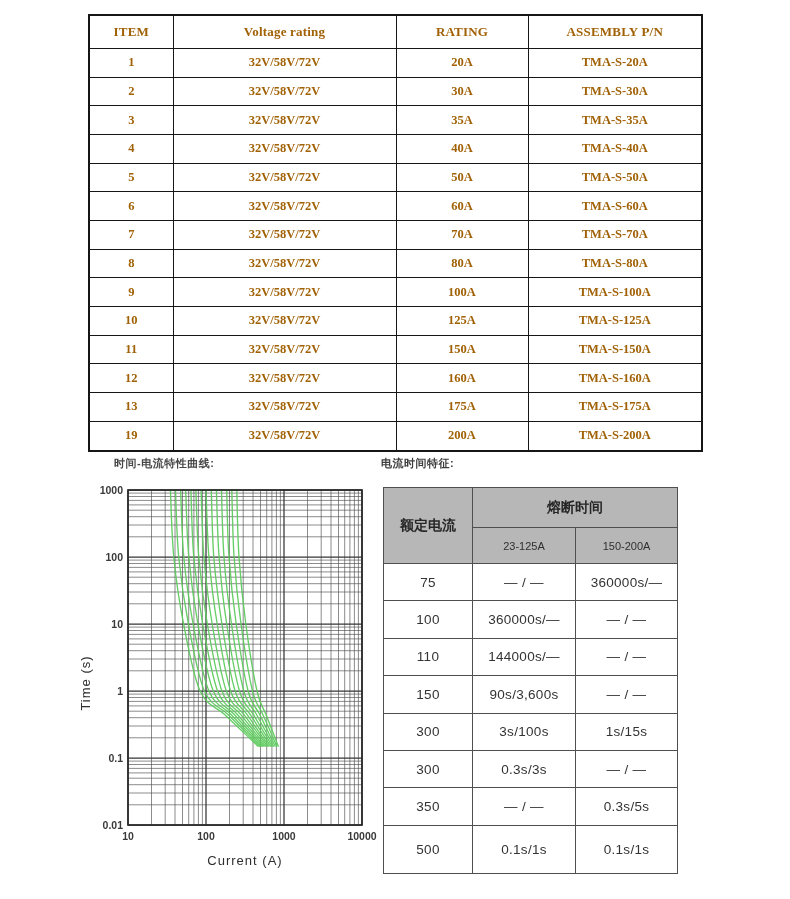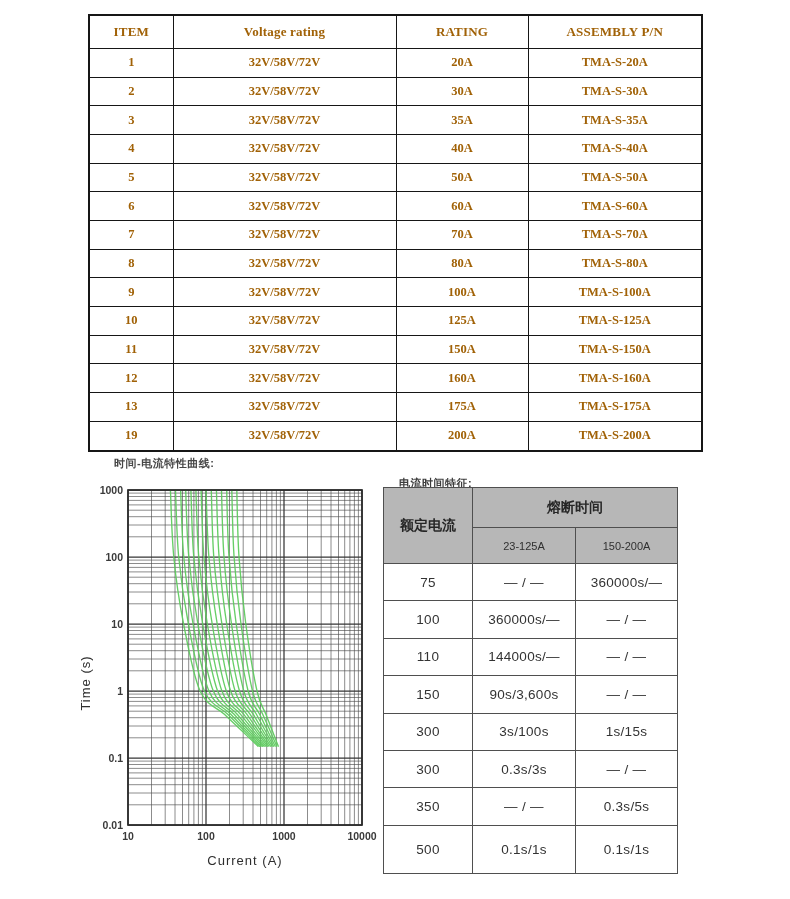--- a/index.html
+++ b/index.html
@@ -12,21 +12,21 @@
     font-family:"Liberation Serif",serif;font-weight:bold;color:#a16207;}
   .spec-table th,.spec-table td{border:1.5px solid #161616;text-align:center;vertical-align:middle;
     padding:0;overflow:hidden;white-space:nowrap;}
   .spec-table{border:2px solid #161616;}
   .spec-table th{height:32px;font-size:13px;letter-spacing:.2px;}
   .spec-table td{font-size:12.5px;}
 
   
   .sec-title{position:absolute;font-size:11px;font-weight:bold;color:#3d3d3d;letter-spacing:.5px;}
   .sec-title.curve{left:114px;top:456px;}
-  .sec-title.ftable{left:399px;top:456px;margin-top:20px;}
+  .sec-title.ftable{left:381px;top:456px;}
 
   
   .chart-wrap{position:absolute;left:76px;top:478px;width:310px;height:410px;}
   .chart-wrap svg{display:block;}
   .gmin{stroke:#4d4d4d;stroke-width:.65;}
   .gmaj{stroke:#353535;stroke-width:1.25;}
   .gborder{stroke:#2b2b2b;stroke-width:1.7;fill:none;}
   .curve{fill:none;stroke-width:1.35;stroke-linecap:round;opacity:.95;}
   .tick{font-family:"Liberation Sans",sans-serif;font-size:10.5px;font-weight:bold;fill:#3a3a3a;}
   .axlab{font-family:"Liberation Sans",sans-serif;font-size:13px;fill:#2e2e2e;letter-spacing:1px;}

